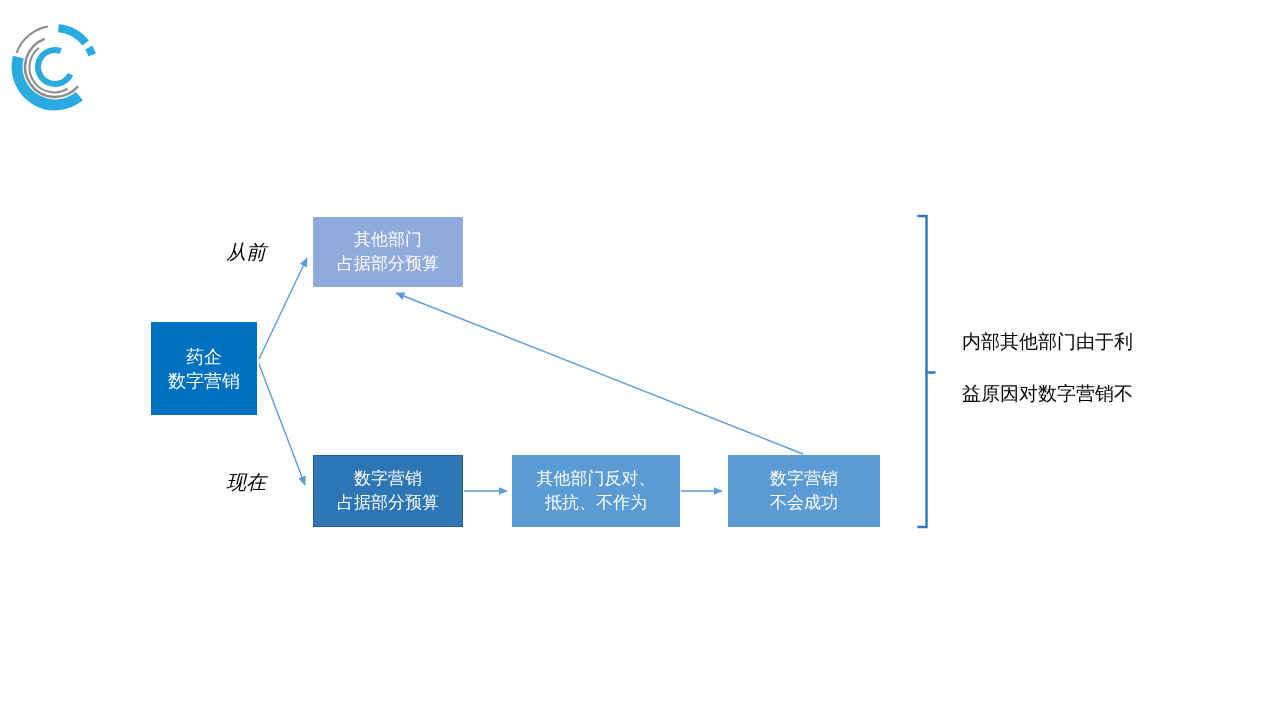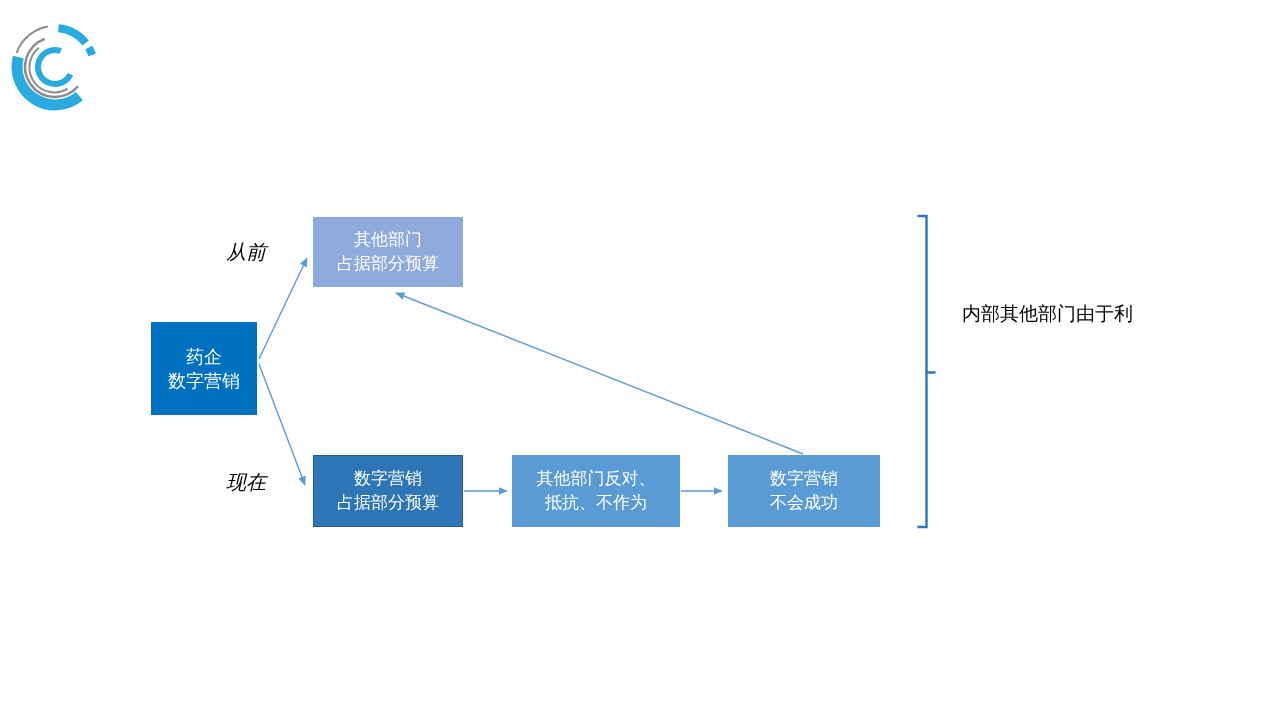--- a/index.html
+++ b/index.html
@@ -28,21 +28,21 @@
     color:var(--text-light); font-size:17px; line-height:24px; text-align:center; white-space:nowrap;
   }
   .node-light{background:var(--box-light);}
   .node-primary{background:var(--box-primary); font-size:18px;}
   .node-dark{background:var(--box-dark); border:1px solid #255E91; box-sizing:border-box;}
   .node-medium{background:var(--box-medium);}
   .flow-label{
     position:absolute; color:var(--text-dark); font-size:20px; line-height:22px; white-space:nowrap;font-style:italic;
   }
   .annotation{
-    position:absolute; left:962px; top:288px; width:240px;
+    position:absolute; left:962px; top:316px; width:240px;
     color:var(--text-dark); font-size:19px; line-height:52px; white-space:nowrap;
   }
   .annotation div{height:52px;}
 </style>
 </head>
 <body>
 
 <div class="slide">
 
   <svg class="logo" viewBox="0 0 90 90">
@@ -93,15 +93,16 @@
     <span>抵抗、不作为</span>
   </div>
 
   <div class="node node-medium" style="left:728px; top:455px; width:152px; height:72px;">
     <span>数字营销</span>
     <span>不会成功</span>
   </div>
 
   <div class="annotation">
     <div>内部其他部门由于利</div>
+    <div>益原因对数字营销不</div>
   </div>
 
 </div>
 
 </body></html>

